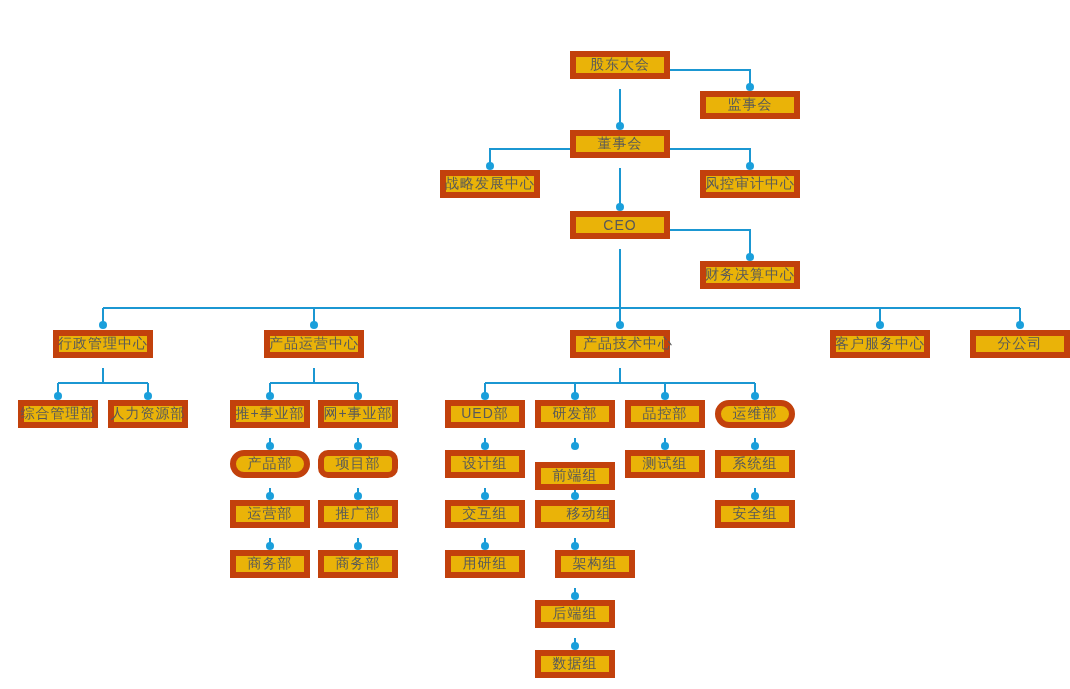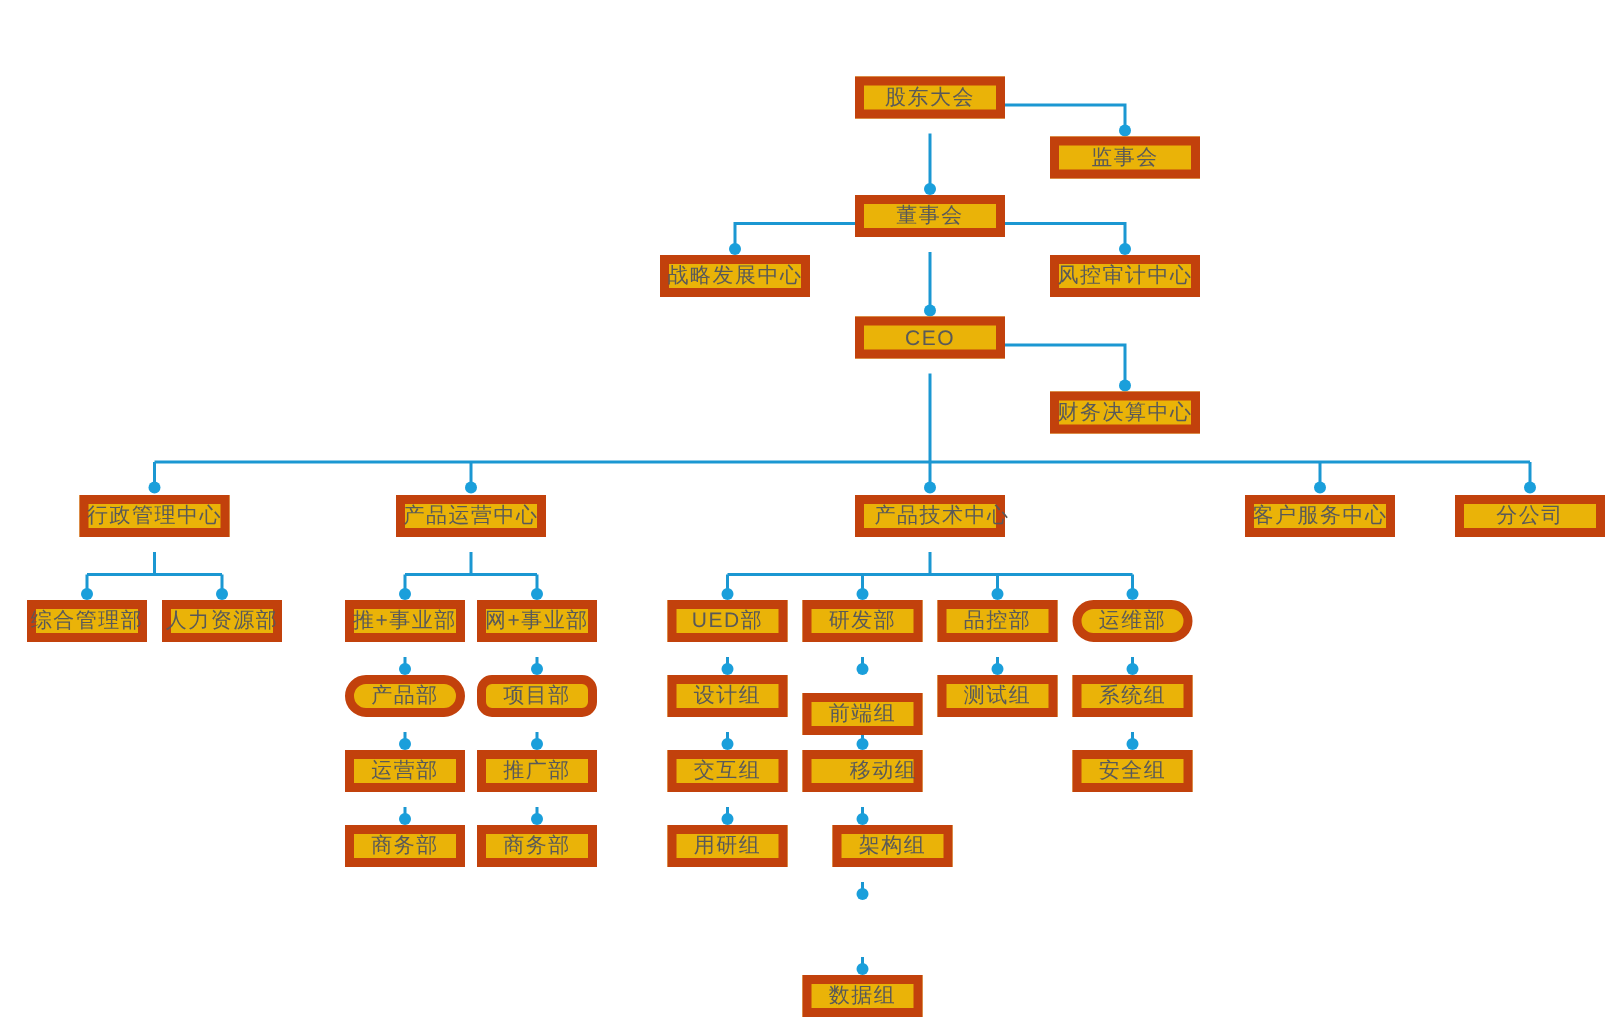--- a/index.html
+++ b/index.html
@@ -118,20 +118,21 @@
 
   <div class="node w80" style="left:445px; top:400px;">UED部</div>
   <div class="node w80" style="left:445px; top:450px;">设计组</div>
   <div class="node w80" style="left:445px; top:500px;">交互组</div>
   <div class="node w80" style="left:445px; top:550px;">用研组</div>
 
   <div class="node w80" style="left:535px; top:400px;">研发部</div>
   <div class="node w80" style="left:535px; top:462px;">前端组</div>
   <div class="node w80" style="left:535px; top:500px;padding-left:28px;">移动组</div>
   <div class="node w80" style="left:535px; top:550px;margin-left:20px;">架构组</div>
+  <div class="node w80" style="left:535px; top:600px;">后端组</div>
   <div class="node w80" style="left:535px; top:650px;">数据组</div>
 
   <div class="node w80" style="left:625px; top:400px;">品控部</div>
   <div class="node w80" style="left:625px; top:450px;">测试组</div>
 
   <div class="node w80" style="left:715px; top:400px;border-radius:15px;">运维部</div>
   <div class="node w80" style="left:715px; top:450px;">系统组</div>
   <div class="node w80" style="left:715px; top:500px;">安全组</div>
 
 </div>

